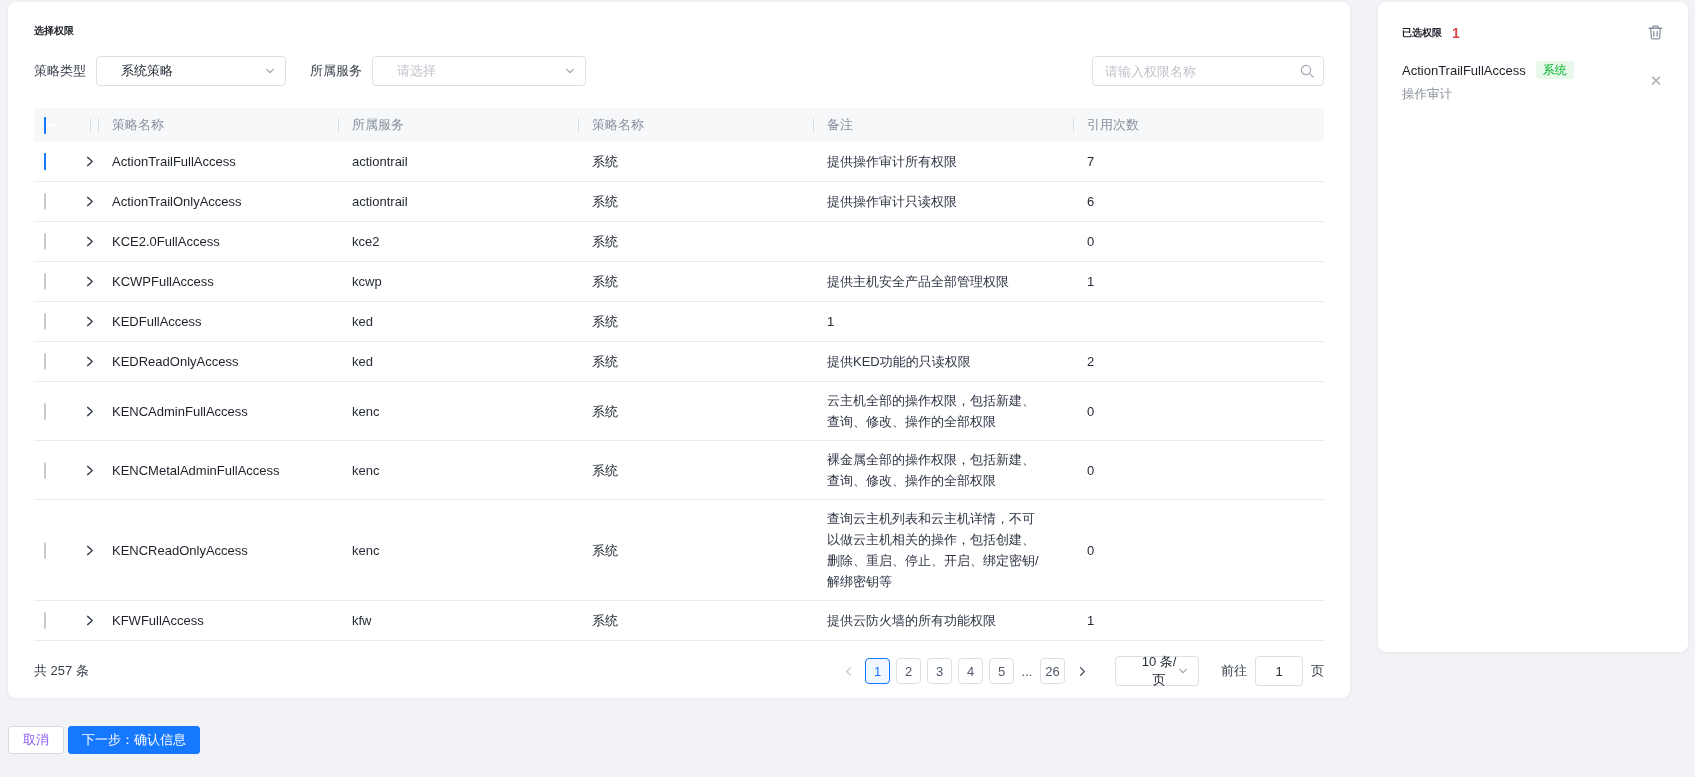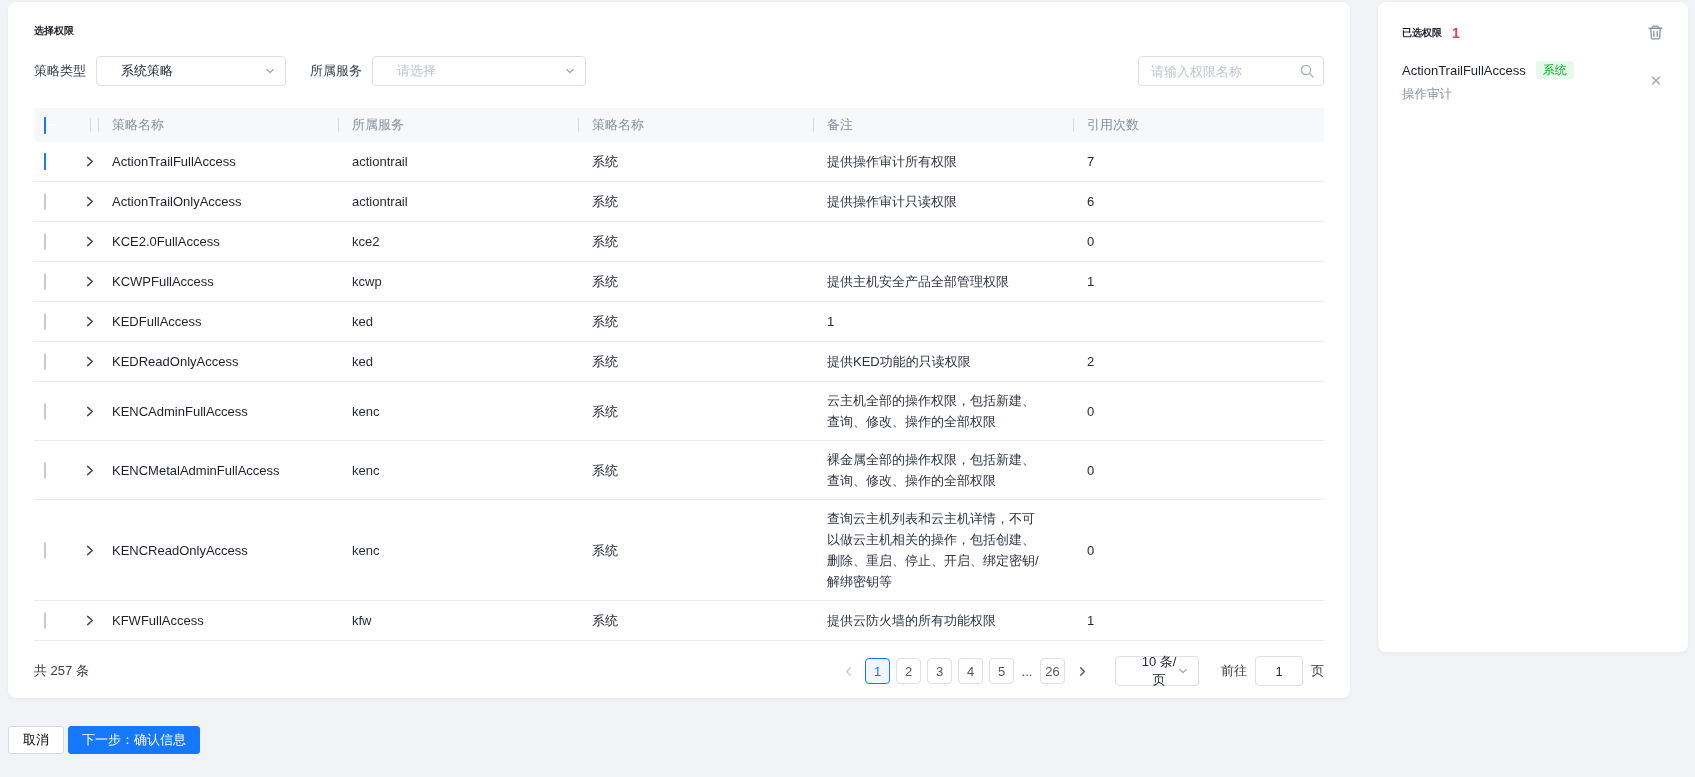--- a/index.html
+++ b/index.html
@@ -36,21 +36,21 @@
     position:relative;display:flex;align-items:center;justify-content:space-between;
     height:30px;border:1px solid var(--border);border-radius:4px;background:#fff;
     padding:0 10px 0 24px;cursor:pointer;
   }
   .select.w1{width:190px;margin-right:24px;}
   .select.w2{width:214px;}
   .select .val{color:var(--text);}
   .select .val.placeholder{color:var(--ph);}
   .chev{width:10px;height:10px;flex:0 0 auto;color:#9AA0AA;}
   .search{
-    position:relative;margin-left:auto;width:186px;height:30px;
+    position:relative;margin-left:auto;width:232px;height:30px;
   }
   .search input{
     width:100%;height:100%;border:1px solid var(--border);border-radius:4px;
     padding:0 30px 0 12px;font-size:13px;color:var(--text);outline:none;
     font-family:inherit;
   }
   .search input::placeholder{color:var(--ph);}
   .search .mag{position:absolute;right:9px;top:7px;width:16px;height:16px;color:#A7ADB8;cursor:pointer;}
 
   
@@ -125,21 +125,21 @@
   }
   .sel-desc{margin-top:7px;color:#8A919F;font-size:12.5px;}
   .close-x{
     position:absolute;right:0;top:12px;width:16px;height:16px;color:#A8ABB2;cursor:pointer;
     font-size:15px;line-height:16px;text-align:center;
   }
 
   
   .footer-btn{position:absolute;top:726px;height:28px;border-radius:3px;font-size:13px;
     display:flex;align-items:center;justify-content:center;cursor:pointer;font-family:inherit;}
-  .btn-cancel{left:8px;padding:0 14px;background:#fff;border:1px solid #D8DADE;color:#000000;}
+  .btn-cancel{left:8px;padding:0 14px;background:#fff;border:1px solid #D8DADE;color:#8b5cf6;}
   .btn-next{left:68px;padding:0 13px;background:var(--primary);border:1px solid var(--primary);color:#fff;}
 </style>
 </head>
 <body>
 
 <div class="card card-left">
   <div class="panel-title">选择权限</div>
 
   <div class="filters">
     <span class="flabel">策略类型</span>

